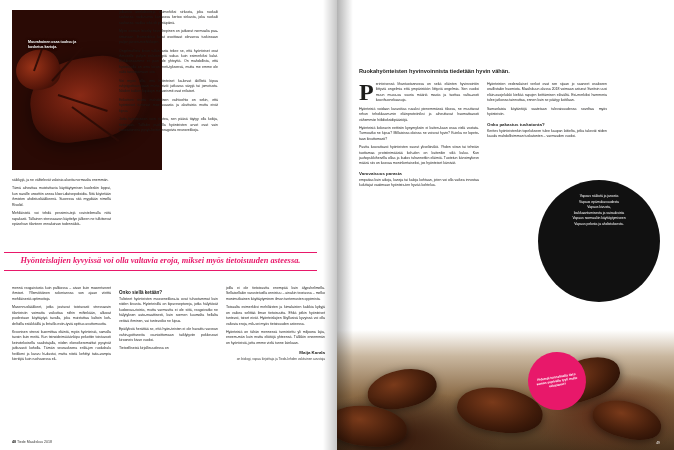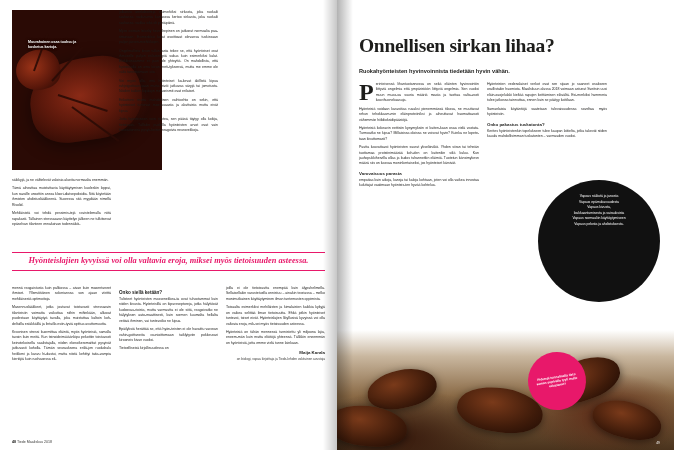--- a/index.html
+++ b/index.html
@@ -78,21 +78,21 @@
   .col-offset-1 { margin-top: 168px; }
   .body-text {
     font-size: 3.5px;
     line-height: 1.55;
     color: #1d1d1b;
     text-align: justify;
     hyphens: auto;
   }
   .pull-quote-band {
     position: absolute;
-    left: 12px; top: 252px;
+    left: 4px; top: 252px;
     width: 313px;
     color: #e8186a;
     font-family: "Liberation Serif", serif;
     font-weight: bold;
     font-style: italic;
     font-size: 8.4px;
     line-height: 1.22;
     text-align: center;
     border-top: .8px solid #e8186a;
     border-bottom: .8px solid #e8186a;
@@ -333,21 +333,20 @@
       <span>Tiede</span>
       <span>Maaliskuu 2018</span>
     </div>
 
     <div class="gutter-shadow-l"></div>
   </div>
 
   <div class="page-right">
     <div class="gutter-shadow"></div>
 
-    <div class="headline">Onnellisen sirkan lihaa?</div>
 
     <div class="standfirst">Ruokahyönteisten hyvinvoinnista tiedetään hyvin vähän.</div>
 
     <div class="r-cols">
       <div class="r-col">
         <div class="body-text dropcap" style="margin-bottom:3px">Perinteisessä lihantuotannossa on sekä eläinten hyvinvointiin liittyviä ongelmia että ympäristöön liittyviä ongelmia. Sen vuoksi muun muas-sa suuria määriä maata ja tuottaa valta-vasti kasvihuonekaasuja.</div>
         <div class="body-text" style="margin-bottom:3px">Hyönteisiä voidaan kasvattaa ruuaksi pienemmässä tilassa, ne muuttavat rehun tehokkaam-min eläinproteiiniksi ja aiheuttavat huomattavasti vähemmän hiilidioksidipäästöjä.</div>
         <div class="body-text" style="margin-bottom:3px">Hyönteisiä kokeavin eettisiin kysymyksiin ei kuiten-kaan osaa vielä vastata. Turmoatko ne kipua? Millaisissa oloissa ne voisvat hyvin? Kuinka ne lopete-taan kivuttomasti?</div>
         <div class="body-text" style="margin-bottom:3px">Puutta kasvattavat hyönteisten suurut ykselönäkö. Yhden siiran tai tehniän tuottamaa proteiinimäärää koh-den on kuitenkin siilä kuluu. Kun jauhopukkihervilla ollaa ja kudos tuhannetkin eläimiä. Tuotetun känsimykesn määrä siis on kasvaa moninkertaiseksi, jos hyönteiset kärsivät.</div>
         <div class="r-subhead">Varovaisuus parasta</div>

